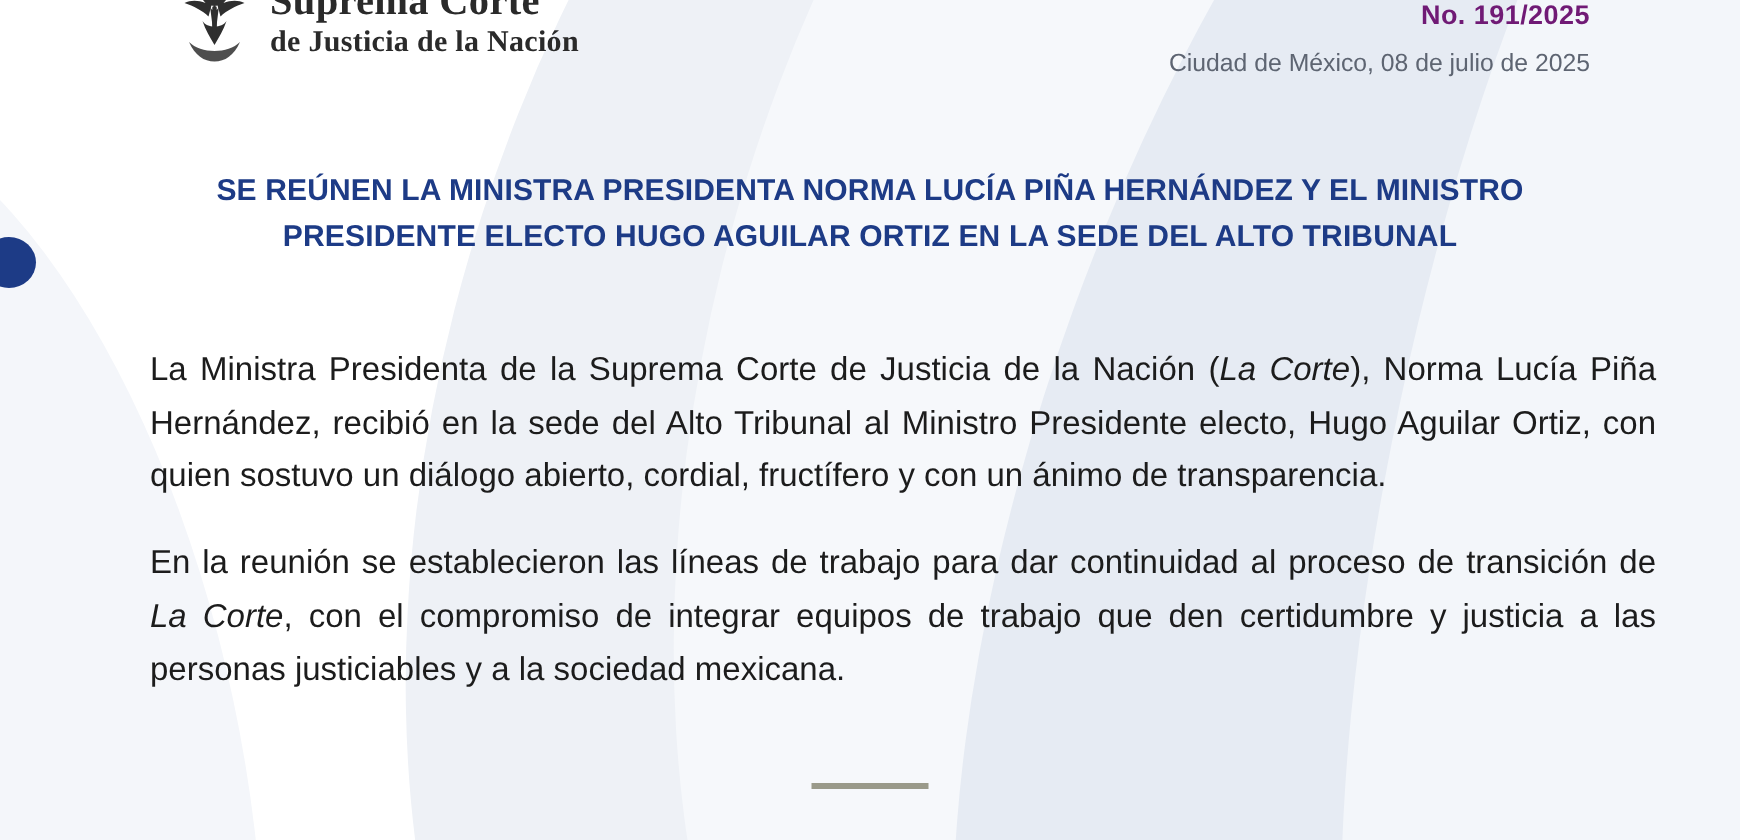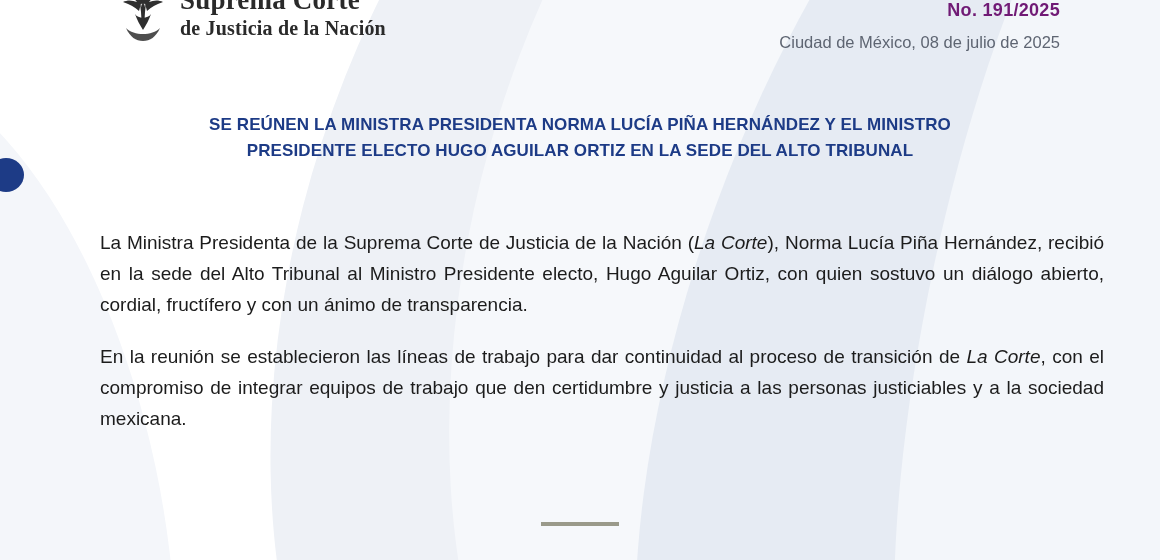--- a/index.html
+++ b/index.html
@@ -142,37 +142,37 @@
   
   .title-block {
     position: absolute;
     left: 0;
     top: 112px;
     width: 1160px;
     text-align: center;
     z-index: 5;
   }
   .title-line {
-    font-size: 17px;
+    font-size: 20px;
     font-weight: 700;
     color: #1d3b86;
     letter-spacing: 0.1px;
     line-height: 1.55;
   }
 
   
   .body-copy {
     position: absolute;
     left: 100px;
     top: 228px;
     width: 1004px;
     z-index: 5;
   }
   .para {
-    font-size: 19px;
+    font-size: 22px;
     line-height: 1.62;
     color: #1c1c1c;
     text-align: justify;
     text-justify: inter-word;
     margin: 0 0 22px 0;
   }
   .para:last-child { margin-bottom: 0; }
   .para em { font-style: italic; }
 
   

